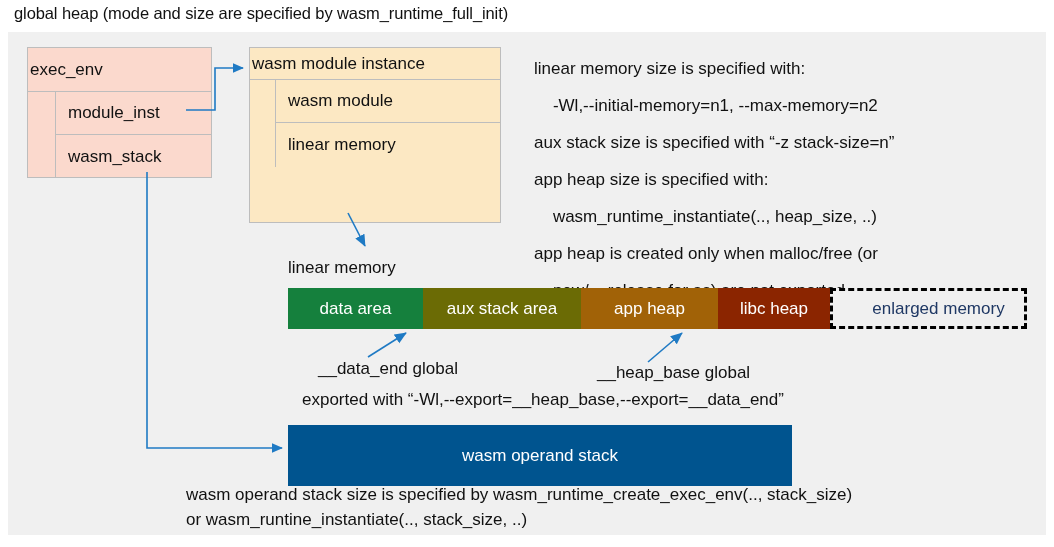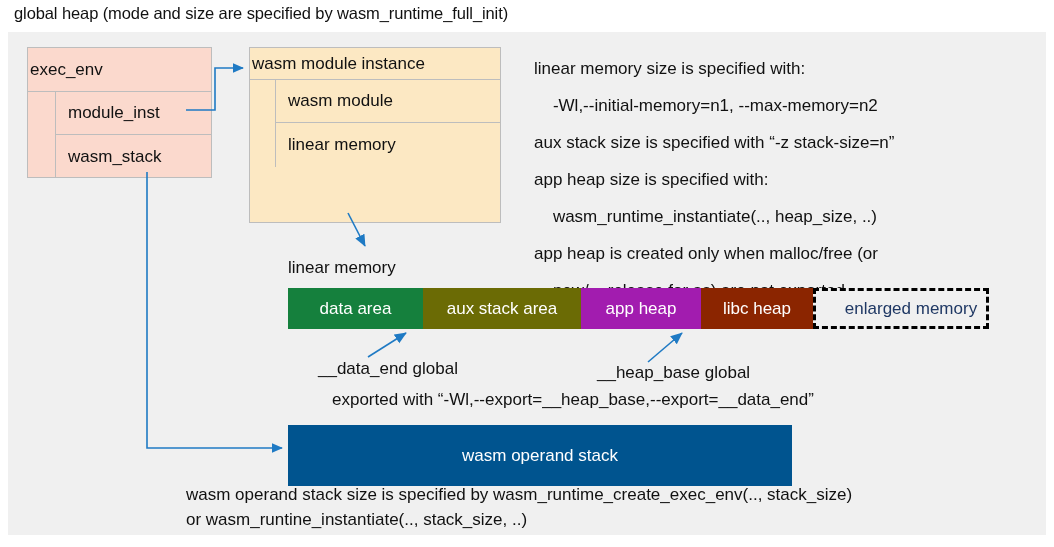--- a/index.html
+++ b/index.html
@@ -139,21 +139,21 @@
 
   
   .anno {
     position: absolute;
     font-size: 17px;
     color: #111111;
     white-space: nowrap;
   }
   #anno-data-end  { left: 318px; top: 359px; }
   #anno-heap-base { left: 597px; top: 363px; }
-  #anno-exported  { left: 302px; top: 390px; margin-left: 30px; }
+  #anno-exported  { left: 302px; top: 390px; }
 
   
   #operand-stack {
     position: absolute;
     left: 288px;
     top: 425px;
     width: 504px;
     height: 61px;
     background: #00548f;
     display: flex;
@@ -221,23 +221,23 @@
 aux stack size is specified with “-z stack-size=n”
 app heap size is specified with:
     wasm_runtime_instantiate(.., heap_size, ..)
 app heap is created only when malloc/free (or
 __new/__release for as) are not exported</div>
 
   <div class="lm-caption">linear memory</div>
   <div id="mem-bar">
       <div class="seg" style="width: 135px; background: #15803d; text-align: center;">data area</div>
       <div class="seg" style="width: 158px; background: rgb(107, 107, 5);">aux stack area</div>
-      <div class="seg" style="width: 120px; background: #a21caf;">app heap</div>
+      <div class="seg" style="width: 137px; background: #a16207;">app heap</div>
       <div class="seg" style="width: 112px; background: rgb(139, 37, 0);">libc heap</div>
-      <div class="seg dashed" style="width: 176px; padding-left: 20px;">enlarged memory</div>
+      <div class="seg dashed" style="width: 197px; padding-left: 20px;">enlarged memory</div>
     </div>
 
   <div class="anno" id="anno-data-end">__data_end global</div>
   <div class="anno" id="anno-heap-base">__heap_base global</div>
   <div class="anno" id="anno-exported">exported with “-Wl,--export=__heap_base,--export=__data_end”</div>
 
   <div id="operand-stack">wasm operand stack</div>
 
   <div id="bottom-note">wasm operand stack size is specified by wasm_runtime_create_exec_env(.., stack_size)
 or wasm_runtine_instantiate(.., stack_size, ..)</div>

